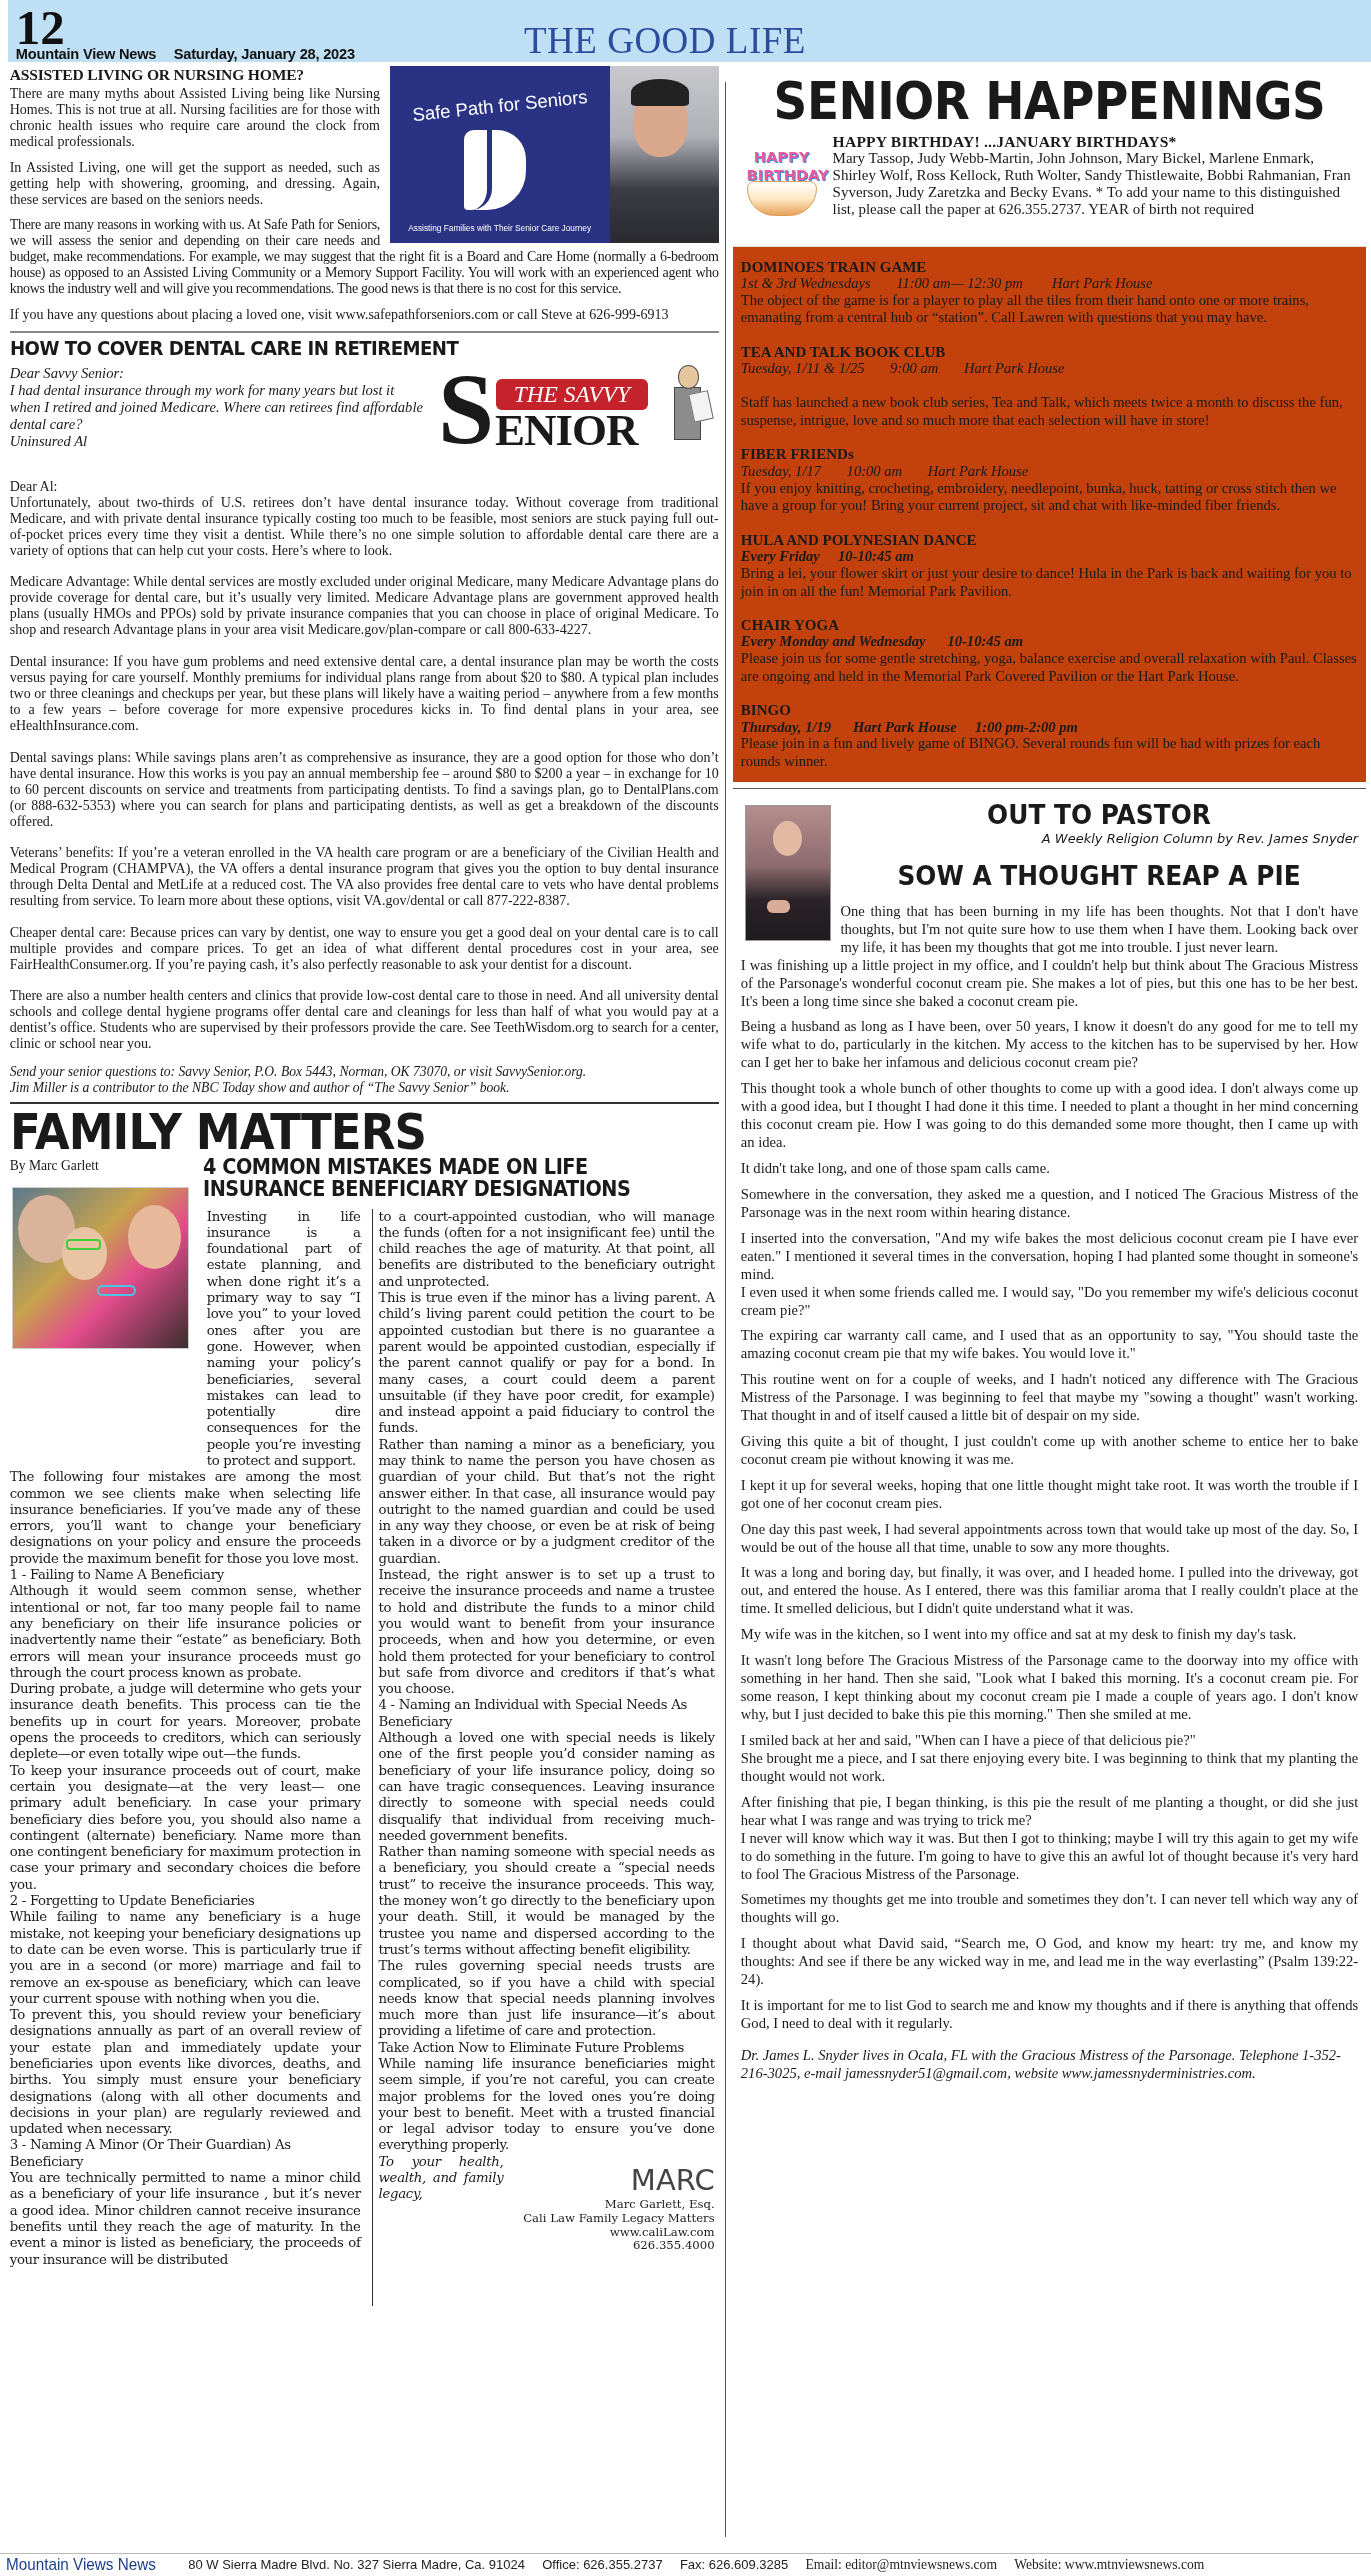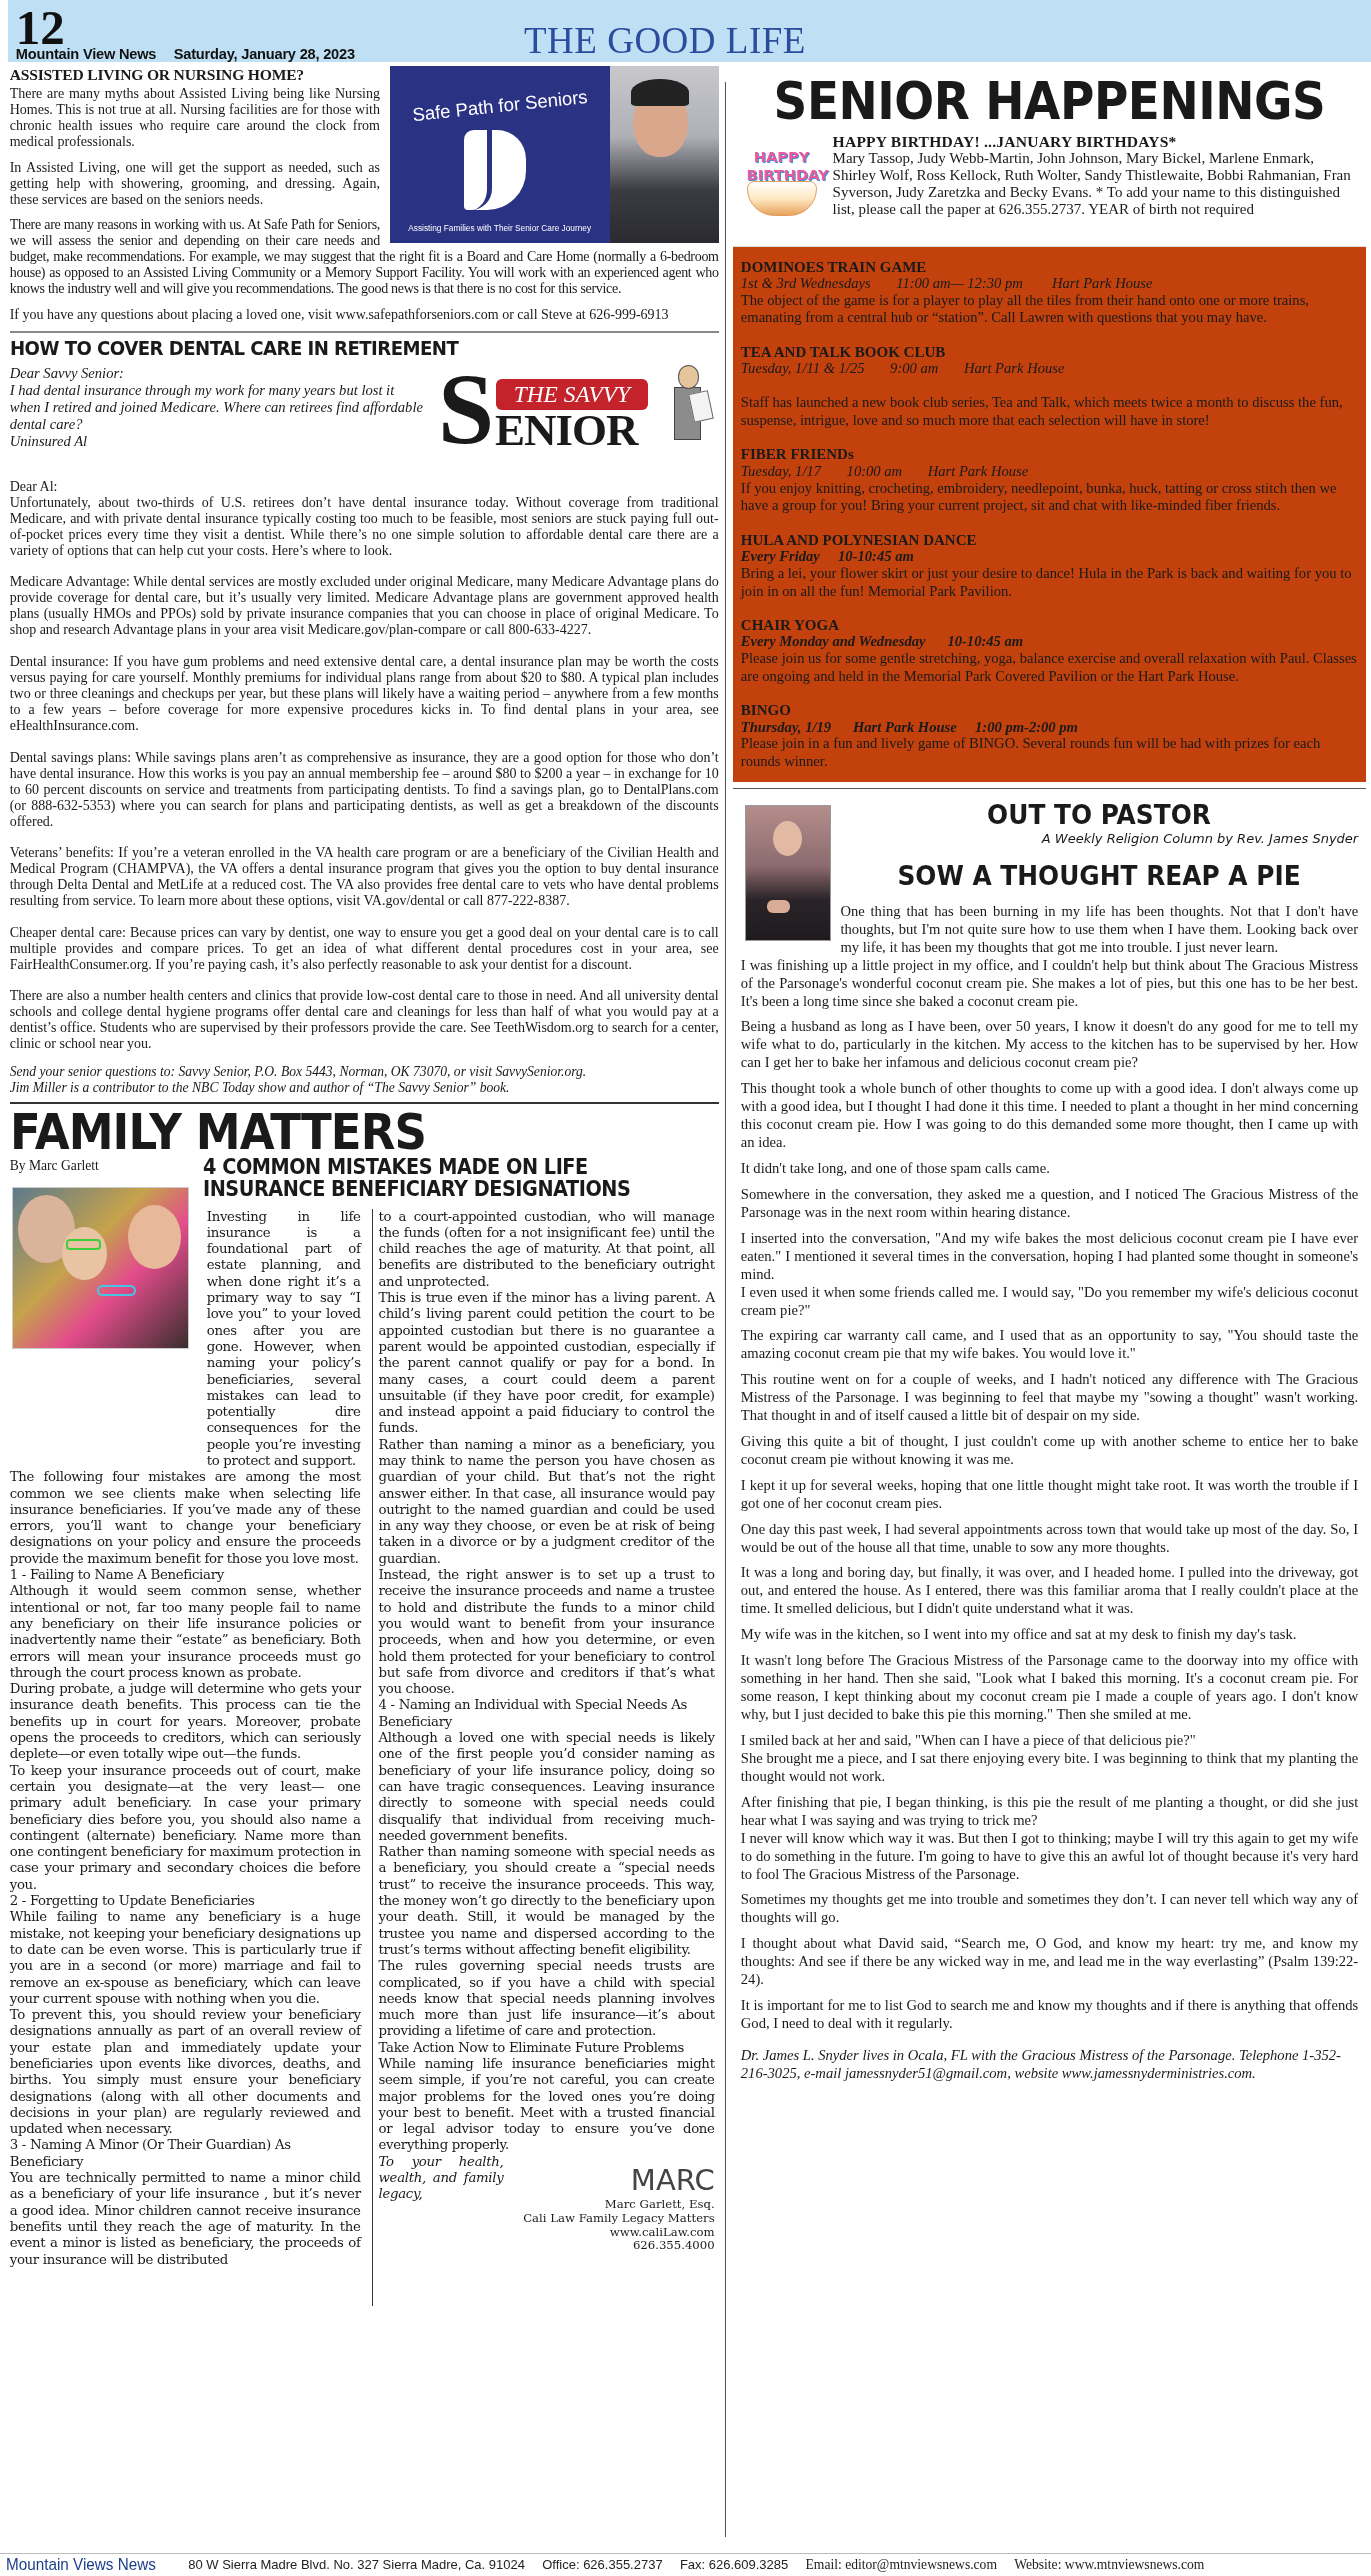--- a/index.html
+++ b/index.html
@@ -305,21 +305,21 @@
     <p class="pp">The expiring car warranty call came, and I used that as an opportunity to say, "You should taste the amazing coconut cream pie that my wife bakes. You would love it."</p>
     <p class="pp">This routine went on for a couple of weeks, and I hadn't noticed any difference with The Gracious Mistress of the Parsonage. I was beginning to feel that maybe my "sowing a thought" wasn't working. That thought in and of itself caused a little bit of despair on my side.</p>
     <p class="pp">Giving this quite a bit of thought, I just couldn't come up with another scheme to entice her to bake coconut cream pie without knowing it was me.</p>
     <p class="pp">I kept it up for several weeks, hoping that one little thought might take root. It was worth the trouble if I got one of her coconut cream pies.</p>
     <p class="pp">One day this past week, I had several appointments across town that would take up most of the day. So, I would be out of the house all that time, unable to sow any more thoughts.</p>
     <p class="pp">It was a long and boring day, but finally, it was over, and I headed home. I pulled into the driveway, got out, and entered the house. As I entered, there was this familiar aroma that I really couldn't place at the time. It smelled delicious, but I didn't quite understand what it was.</p>
     <p class="pp">My wife was in the kitchen, so I went into my office and sat at my desk to finish my day's task.</p>
     <p class="pp">It wasn't long before The Gracious Mistress of the Parsonage came to the doorway into my office with something in her hand. Then she said, "Look what I baked this morning. It's a coconut cream pie. For some reason, I kept thinking about my coconut cream pie I made a couple of years ago. I don't know why, but I just decided to bake this pie this morning." Then she smiled at me.</p>
     <p class="pp">I smiled back at her and said, "When can I have a piece of that delicious pie?"</p>
     <p class="pp tight">She brought me a piece, and I sat there enjoying every bite. I was beginning to think that my planting the thought would not work.</p>
-    <p class="pp">After finishing that pie, I began thinking, is this pie the result of me planting a thought, or did she just hear what I was saying and was trying to trick me?</p>
+    <p class="pp">After finishing that pie, I began thinking, is this pie the result of me planting a thought, or did she just hear what I was range and was trying to trick me?</p>
     <p class="pp tight">I never will know which way it was. But then I got to thinking; maybe I will try this again to get my wife to do something in the future. I'm going to have to give this an awful lot of thought because it's very hard to fool The Gracious Mistress of the Parsonage.</p>
     <p class="pp">Sometimes my thoughts get me into trouble and sometimes they don’t. I can never tell which way any of thoughts will go.</p>
     <p class="pp">I thought about what David said, “Search me, O God, and know my heart: try me, and know my thoughts: And see if there be any wicked way in me, and lead me in the way everlasting” (Psalm 139:22-24).</p>
     <p class="pp">It is important for me to list God to search me and know my thoughts and if there is anything that offends God, I need to deal with it regularly.</p>
     <p class="pastor-bio">Dr. James L. Snyder lives in Ocala, FL with the Gracious Mistress of the Parsonage. Telephone 1-352-216-3025, e-mail jamessnyder51@gmail.com, website www.jamessnyderministries.com.</p>
   </section>
 </div>
 
 <div class="footer">
   <span class="footer-brand">Mountain Views News</span>

